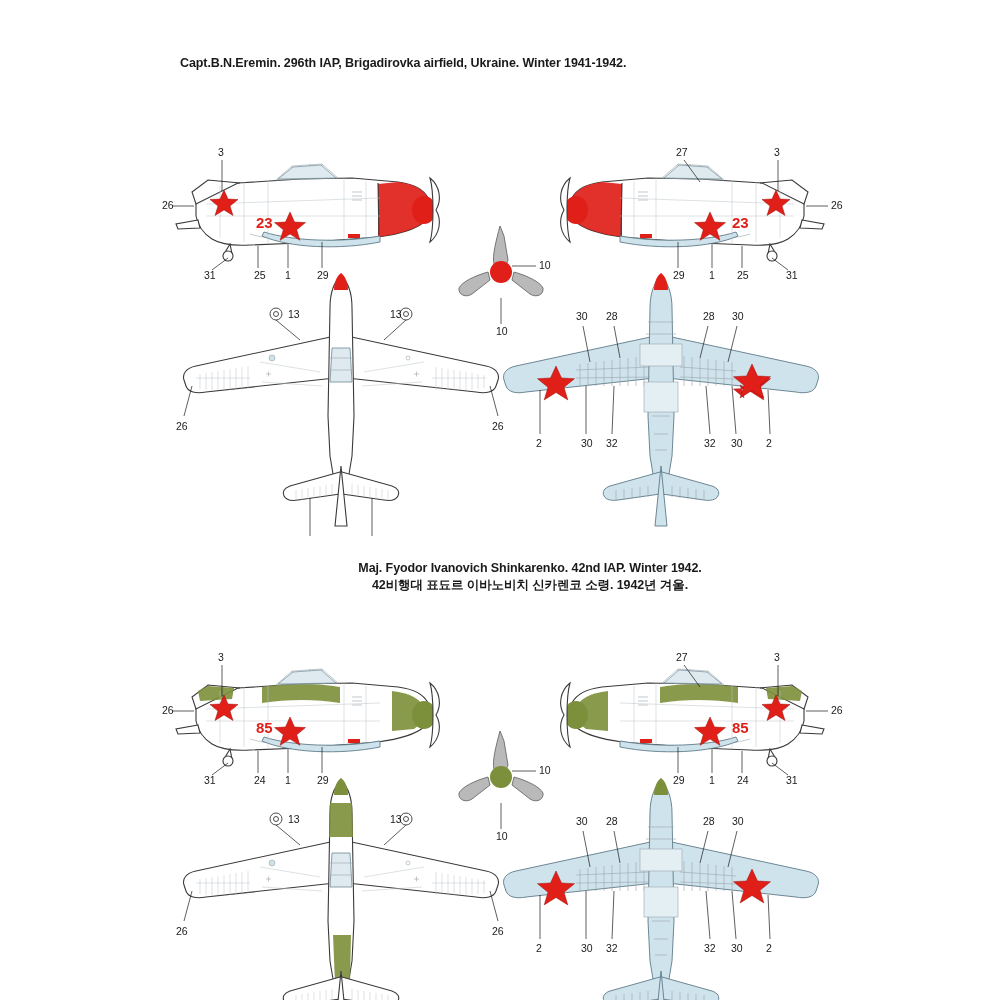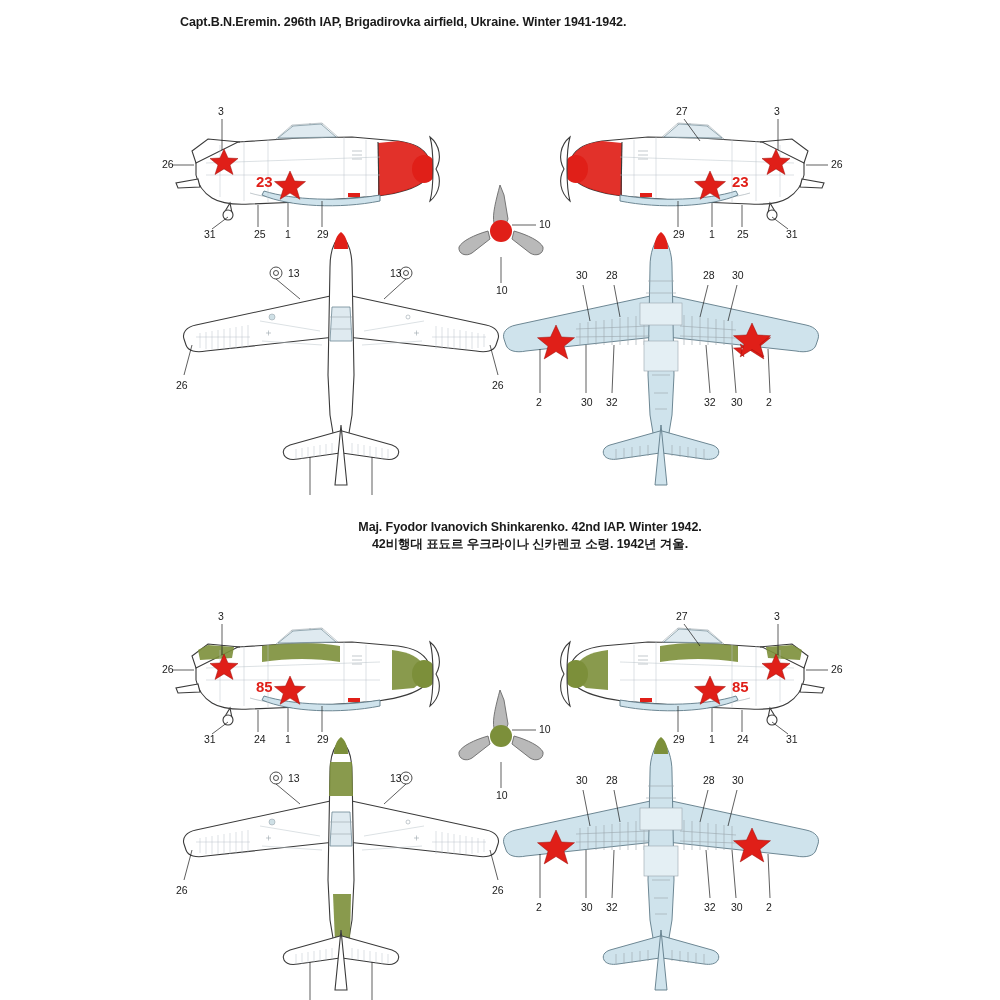--- a/index.html
+++ b/index.html
@@ -11,20 +11,21 @@
     width: 1000px;
     height: 1000px;
     position: relative;
     font-family: "Liberation Sans", sans-serif;
     color: #1a1a1a;
     overflow: hidden;
   }
   .sheet {
     position: absolute;
     inset: 0;
+    margin-top: 41px;
   }
   .scheme {
     position: absolute;
     left: 0;
     width: 1000px;
   }
   #scheme-0 { top: 0px; height: 500px; }
   #scheme-1 { top: 505px; height: 495px; text-align: center; }
 
   .caption {
@@ -348,21 +349,21 @@
         </g>
 
       </svg>
     </div>
   </div>
 
   <div class="scheme" id="scheme-1">
 
     <div class="caption">
       <div class="line1">Maj. Fyodor Ivanovich Shinkarenko. 42nd IAP. Winter 1942.</div>
-      <div class="line2">42비행대 표됴르 우크라이나 신카렌코 소령. 1942년 겨울.</div>
+      <div class="line2">42비행대 표됴르 이바노비치 신카렌코 소령. 1942년 겨울.</div>
     </div>
 
     <div class="views">
       <svg width="1000" height="450" viewBox="0 0 1000 450" xmlns="http://www.w3.org/2000/svg">
 
         <g>
           <path class="outline" d="M196,118 C200,108 214,100 238,97 L300,93 L352,92 L398,96 C414,98 424,104 428,112
                                    C432,120 430,130 424,136 C416,143 400,148 378,151 L300,157 L250,159
                                    C232,160 220,158 212,153 C204,148 198,140 196,130 Z"></path>
 

